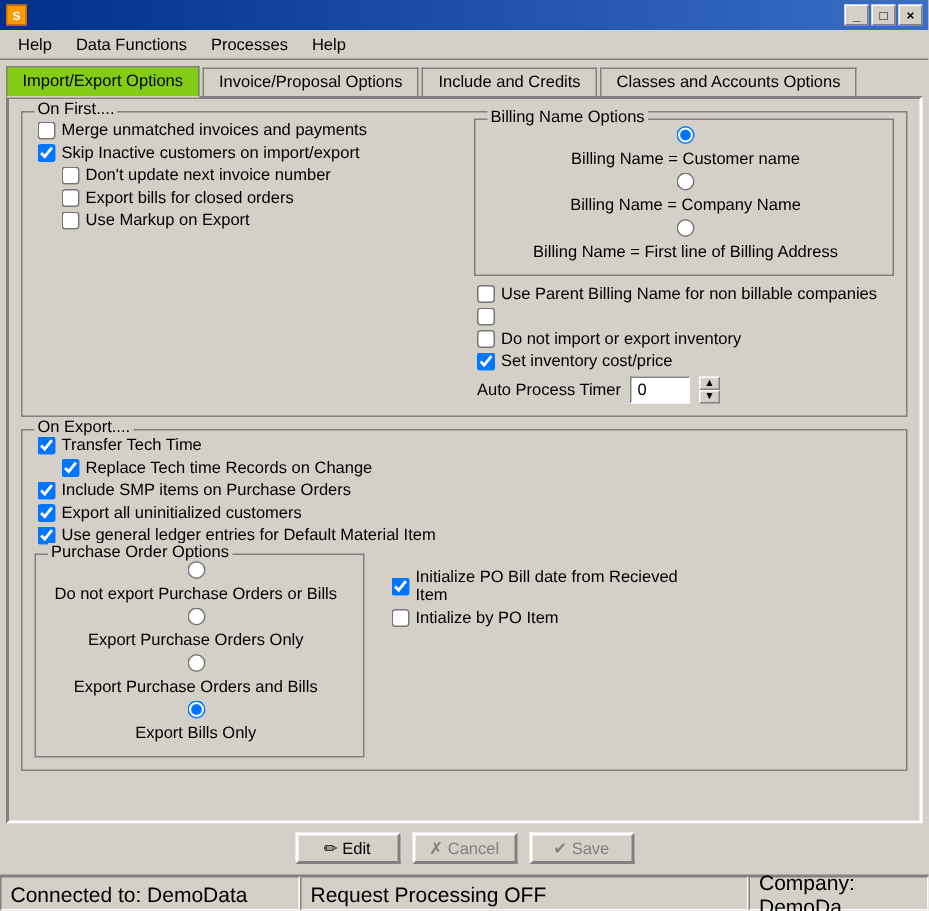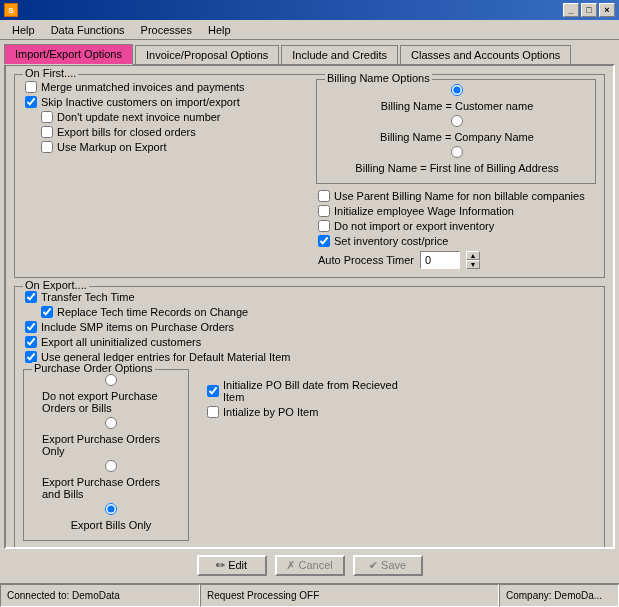--- a/index.html
+++ b/index.html
@@ -77,21 +77,21 @@
     .tab {
       padding: 3px 10px;
       background: #d4d0c8;
       border: 1px solid #808080;
       border-bottom: none;
       font-size: 11px;
       cursor: pointer;
       position: relative;
     }
     .tab.active {
-      background: #ec4899;
+      background: #84cc16;
       border-color: #808080;
       border-bottom: 1px solid #d4d0c8;
       z-index: 2;
       margin-bottom: -1px;
       padding-bottom: 4px;
     }
 
     
     .main-content {
       background: #d4d0c8;
@@ -248,39 +248,39 @@
       left: 0;
       width: 619px;
     }
     .status-panel {
       height: 100%;
       display: flex;
       align-items: center;
       padding: 0 6px;
       border: 1px solid;
       border-color: #808080 #ffffff #ffffff #808080;
-      font-size: 10px;
+      font-size: 14px;
     }
     .status-panel-1 { width: 200px; }
     .status-panel-2 { flex: 1; }
     .status-panel-3 { width: 120px; }
 
     
     .export-cols {
       display: flex;
       gap: 16px;
     }
     .export-right { width: 200px; }
 
     
     .po-group {
       border: 1px solid #808080;
-      padding: 4px 8px 6px 16px;
+      padding: 4px 8px 6px 1px;
       position: relative;
-      width: 166px;
+      width: 220px;
     }
     .po-group-label {
       position: absolute;
       top: -8px;
       left: 8px;
       background: #d4d0c8;
       padding: 0 2px;
       font-size: 11px;
     }
   </style>
@@ -356,21 +356,20 @@
             <input type="radio" name="billing" id="billingFirst" style="">
             <label for="billingFirst">Billing Name = First line of Billing Address</label>
           </div>
         </div>
         <div class="checkbox-row">
           <input type="checkbox" id="parentBilling" style="">
           <label for="parentBilling">Use Parent Billing Name for non billable companies</label>
         </div>
         <div class="checkbox-row">
           <input type="checkbox" id="initWage" style="">
-          <label for="initWage">Initialize employee Wage Information</label>
         </div>
         <div class="checkbox-row">
           <input type="checkbox" id="doNotImport" style="">
           <label for="doNotImport">Do not import or export inventory</label>
         </div>
         <div class="checkbox-row">
           <input type="checkbox" id="setInventory" checked="" style="">
           <label for="setInventory">Set inventory cost/price</label>
         </div>
         <div class="timer-row">

